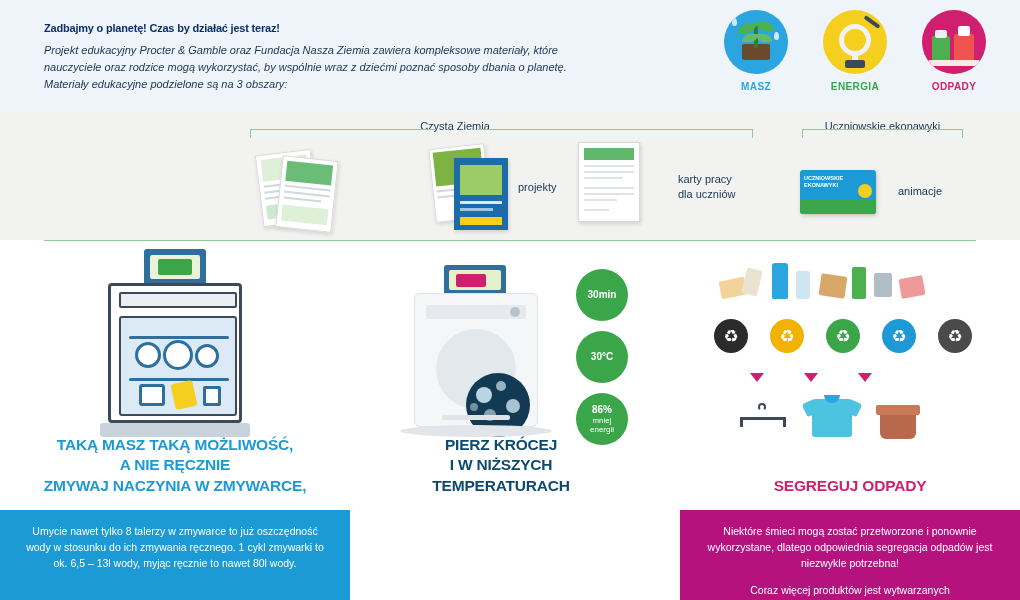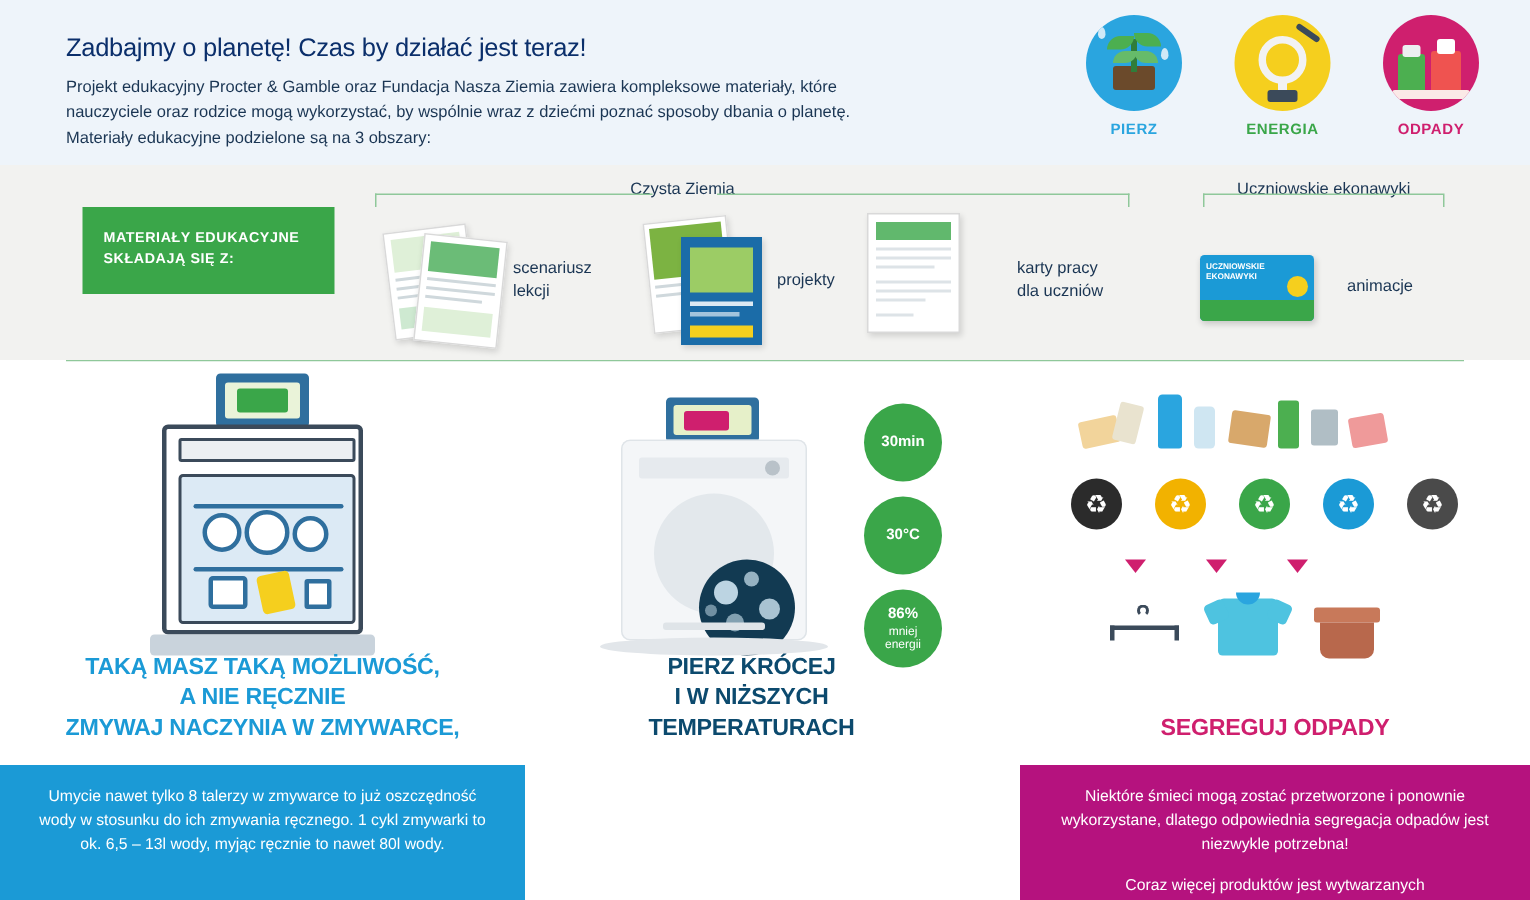--- a/index.html
+++ b/index.html
@@ -11,25 +11,25 @@
   }
   .page { position: relative; width: 1020px; height: 600px; }
 
   
   .header {
     position: absolute; left: 0; top: 0; width: 1020px; height: 110px;
     background: #eef4fa;
   }
   .header-text { position: absolute; left: 44px; top: 22px; width: 600px; }
   .header-title {
-    color: #0b2f6b; font-size: 17px; font-weight: normal; letter-spacing: -0.2px;
+    color: #0b2f6b; font-size: 11px; font-weight: bold; letter-spacing: -0.2px;
     margin-bottom: 9px;
   }
   .header-body { color: #1a3553; font-size: 11px; line-height: 1.45; }
-  .header-body p { margin-bottom: 1px; }
+  .header-body p { margin-bottom: 1px; font-style: italic; }
 
   .header-icons { position: absolute; right: 30px; top: 10px; display: flex; gap: 27px; }
   .hicon { width: 72px; text-align: center; }
   .hcircle {
     width: 64px; height: 64px; border-radius: 50%;
     margin: 0 auto 7px auto; position: relative; overflow: hidden;
   }
   .hlabel { font-size: 10px; font-weight: bold; letter-spacing: 0.4px; }
 
   
@@ -193,21 +193,21 @@
         <div class="hcircle c-water">
           <div style="position:absolute;left:18px;top:34px;width:28px;height:16px;background:#6b4a2b;border-radius:2px;"></div>
           <div style="position:absolute;left:30px;top:16px;width:4px;height:22px;background:#2f7d3a;"></div>
           <div style="position:absolute;left:14px;top:14px;width:18px;height:9px;background:#4caf50;border-radius:9px 0 9px 0;"></div>
           <div style="position:absolute;left:32px;top:12px;width:18px;height:9px;background:#4caf50;border-radius:0 9px 0 9px;"></div>
           <div style="position:absolute;left:18px;top:24px;width:16px;height:8px;background:#66bb6a;border-radius:8px 0 8px 0;"></div>
           <div style="position:absolute;left:32px;top:24px;width:16px;height:8px;background:#66bb6a;border-radius:0 8px 0 8px;"></div>
           <div style="position:absolute;left:8px;top:8px;width:5px;height:8px;background:#cfe9f7;border-radius:50% 50% 50% 50%/60% 60% 40% 40%;"></div>
           <div style="position:absolute;left:50px;top:22px;width:5px;height:8px;background:#cfe9f7;border-radius:50% 50% 50% 50%/60% 60% 40% 40%;"></div>
         </div>
-        <div class="hlabel" style="color:#2aa5df">PIERZ</div>
+        <div class="hlabel" style="color:#2aa5df">MASZ</div>
       </div>
 
       <div class="hicon">
         <div class="hcircle c-energy">
           <div style="position:absolute;left:16px;top:14px;width:32px;height:32px;border:5px solid #f2f2f2;border-radius:50%;"></div>
           <div style="position:absolute;left:29px;top:42px;width:6px;height:12px;background:#f2f2f2;"></div>
           <div style="position:absolute;left:22px;top:50px;width:20px;height:8px;background:#3b4a5a;border-radius:2px;"></div>
           <div style="position:absolute;left:40px;top:10px;width:18px;height:4px;background:#3b4a5a;border-radius:2px;transform:rotate(35deg);"></div>
         </div>
         <div class="hlabel" style="color:#3aa649">ENERGIA</div>
@@ -222,24 +222,20 @@
           <div style="position:absolute;left:6px;top:50px;width:52px;height:6px;background:#fbe9e7;border-radius:2px;"></div>
         </div>
         <div class="hlabel" style="color:#cf1f6e">ODPADY</div>
       </div>
 
     </div>
   </div>
 
   <div class="band2">
 
-    <div class="mat-box">
-      <div>MATERIAŁY EDUKACYJNE</div>
-      <div>SKŁADAJĄ SIĘ Z:</div>
-    </div>
 
     <div class="grp-title" style="left:360px; top:10px; width:190px;">Czysta Ziemia</div>
     <div class="grp-line" style="left:250px; top:19px; width:185px;"></div>
     <div class="grp-line" style="left:478px; top:19px; width:275px;"></div>
     <div class="grp-line" style="left:250px; top:19px; width:1px; height:9px;"></div>
     <div class="grp-line" style="left:752px; top:19px; width:1px; height:9px;"></div>
 
     <div class="grp-title" style="left:805px; top:10px; width:155px;">Uczniowskie ekonawyki</div>
     <div class="grp-line" style="left:802px; top:19px; width:1px; height:9px;"></div>
     <div class="grp-line" style="left:962px; top:19px; width:1px; height:9px;"></div>
@@ -253,24 +249,20 @@
         <div style="position:absolute;left:4px;top:42px;right:14px;height:2px;background:#cfd8dc;"></div>
         <div style="position:absolute;left:4px;top:50px;right:4px;height:14px;background:#3aa649;opacity:.25;"></div>
       </div>
       <div class="doc" style="position:absolute;left:26px;top:10px;width:56px;height:72px;transform:rotate(6deg);">
         <div style="position:absolute;left:4px;top:4px;right:4px;height:20px;background:#3aa649;opacity:.75;"></div>
         <div style="position:absolute;left:4px;top:28px;right:4px;height:2px;background:#cfd8dc;"></div>
         <div style="position:absolute;left:4px;top:34px;right:4px;height:2px;background:#cfd8dc;"></div>
         <div style="position:absolute;left:4px;top:40px;right:12px;height:2px;background:#cfd8dc;"></div>
         <div style="position:absolute;left:4px;top:48px;right:4px;height:16px;background:#dff0d8;"></div>
       </div>
-    </div>
-    <div class="thumb-cap" style="left:342px; top:62px; width:84px;">
-      <div>scenariusz</div>
-      <div>lekcji</div>
     </div>
 
     <div class="thumb-item" style="left:432px; top:36px;">
       <div class="doc" style="position:absolute;left:0;top:0;width:56px;height:74px;transform:rotate(-6deg);">
         <div style="position:absolute;left:3px;top:3px;right:3px;height:34px;background:#7cb342;"></div>
         <div style="position:absolute;left:3px;top:41px;right:3px;height:2px;background:#cfd8dc;"></div>
         <div style="position:absolute;left:3px;top:47px;right:10px;height:2px;background:#cfd8dc;"></div>
       </div>
       <div class="doc" style="position:absolute;left:22px;top:12px;width:54px;height:72px;background:#1b6ca8;border-color:#1b6ca8;">
         <div style="position:absolute;left:5px;top:6px;right:5px;height:30px;background:#9ccc65;"></div>

